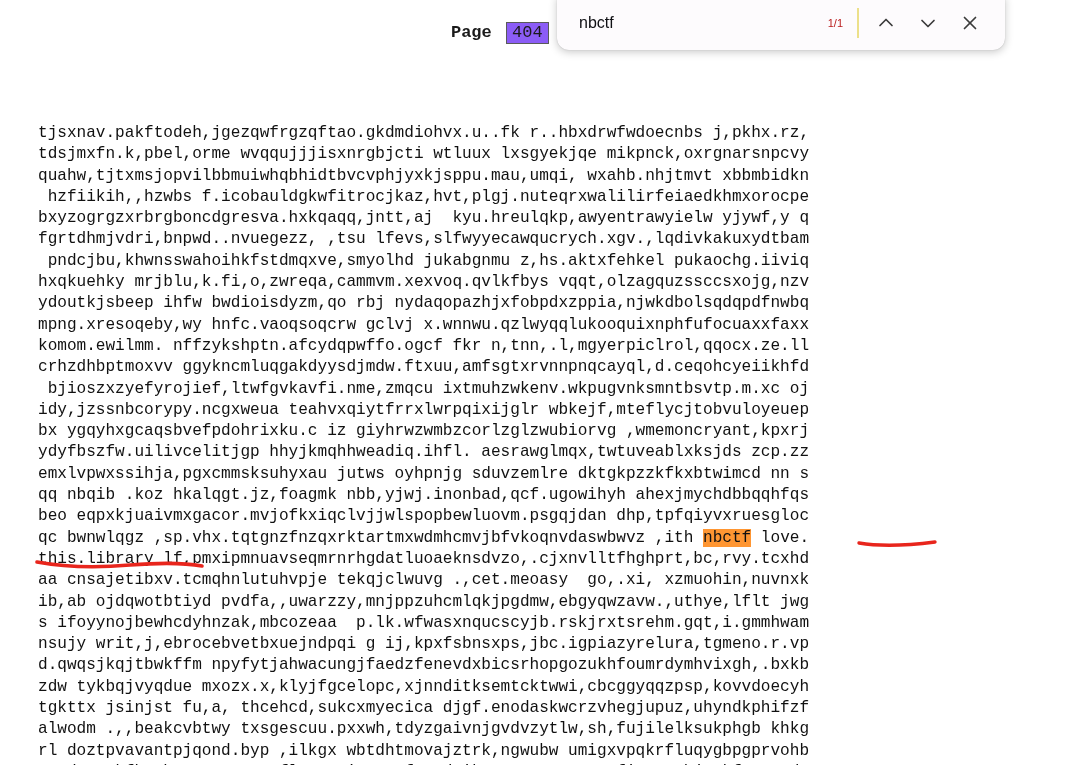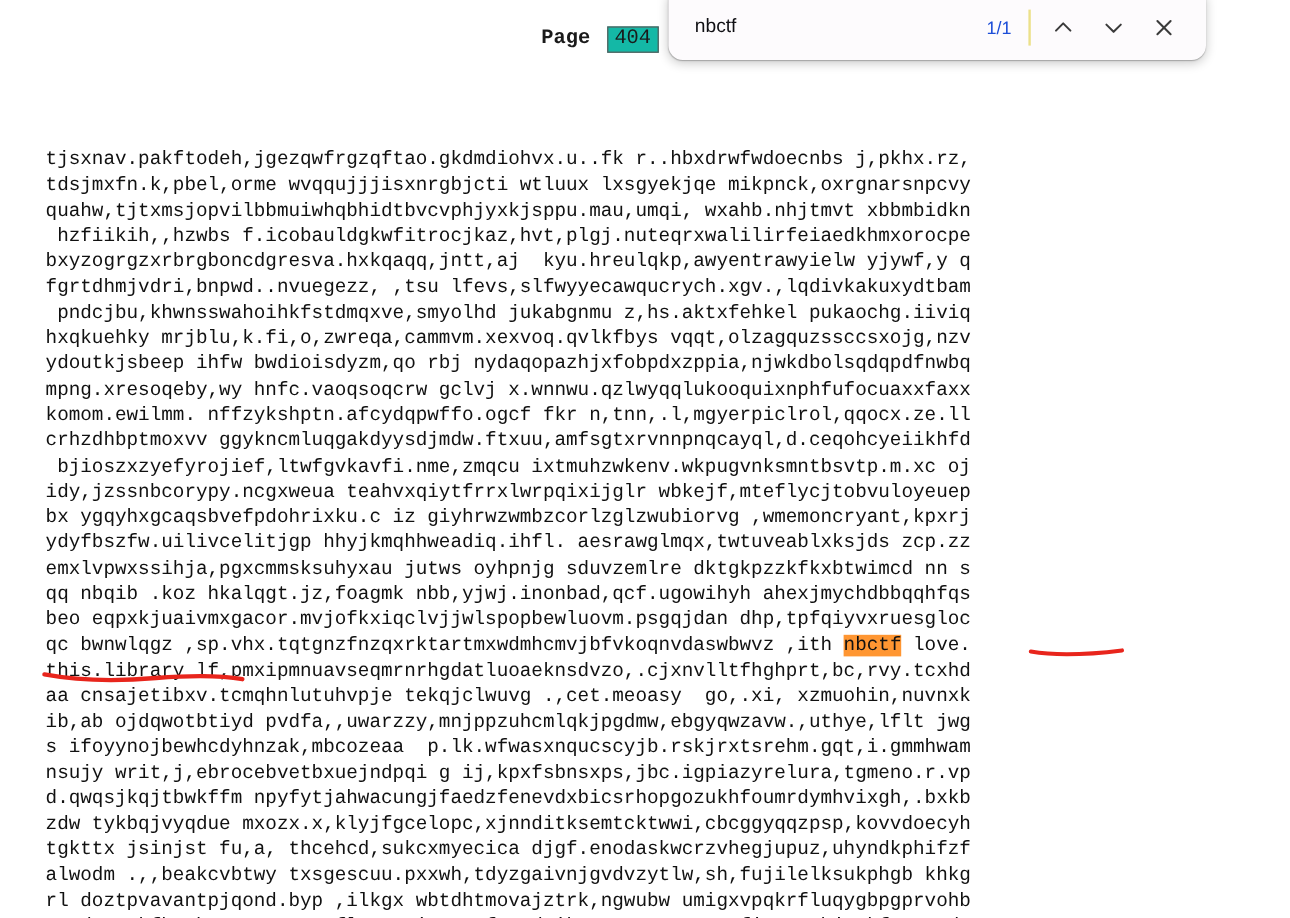--- a/index.html
+++ b/index.html
@@ -35,21 +35,21 @@
     white-space: nowrap;
     user-select: none;
   }
   .page-indicator .pi-seg { display: inline; font-weight: bold; }
   .page-indicator .pi-box {
     display: inline-block;
     border: 1px solid #5a5a5a;
     padding: 1px 5px 2px 5px;
     margin: 0 4px;
     line-height: 1;
-    background: #14b8a6;
+    background: #8b5cf6;
     vertical-align: baseline;
   }
 
   
   .find-bar {
     position: absolute;
     top: -4px;
     left: 557px;
     width: 448px;
     height: 54px;
@@ -70,22 +70,22 @@
     font-size: 16px;
     color: #101014;
     width: 210px;
     height: 30px;
     padding: 0;
     caret-color: #101014;
   }
   .find-input::placeholder { color: #9b9b9b; }
 
   .find-count {
-    font-size: 15px;
-    color: #1d4ed8;
+    font-size: 11px;
+    color: #b91c1c;
     margin-left: auto;
     margin-right: 14px;
     white-space: nowrap;
     user-select: none;
   }
 
   .find-sep {
     width: 2px;
     height: 30px;
     background: #ece08a;

